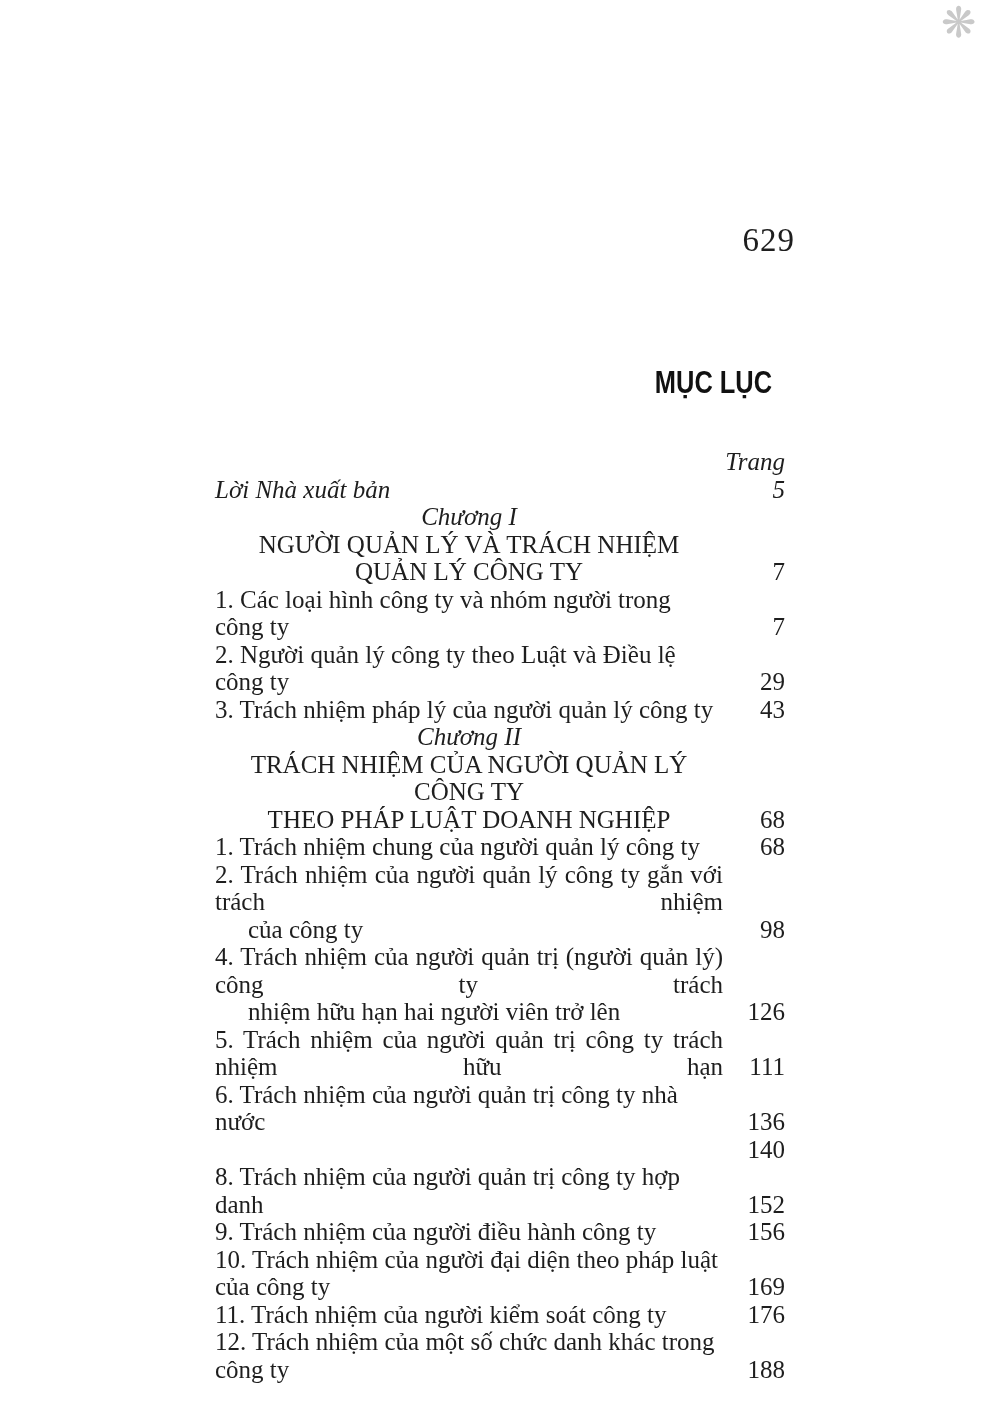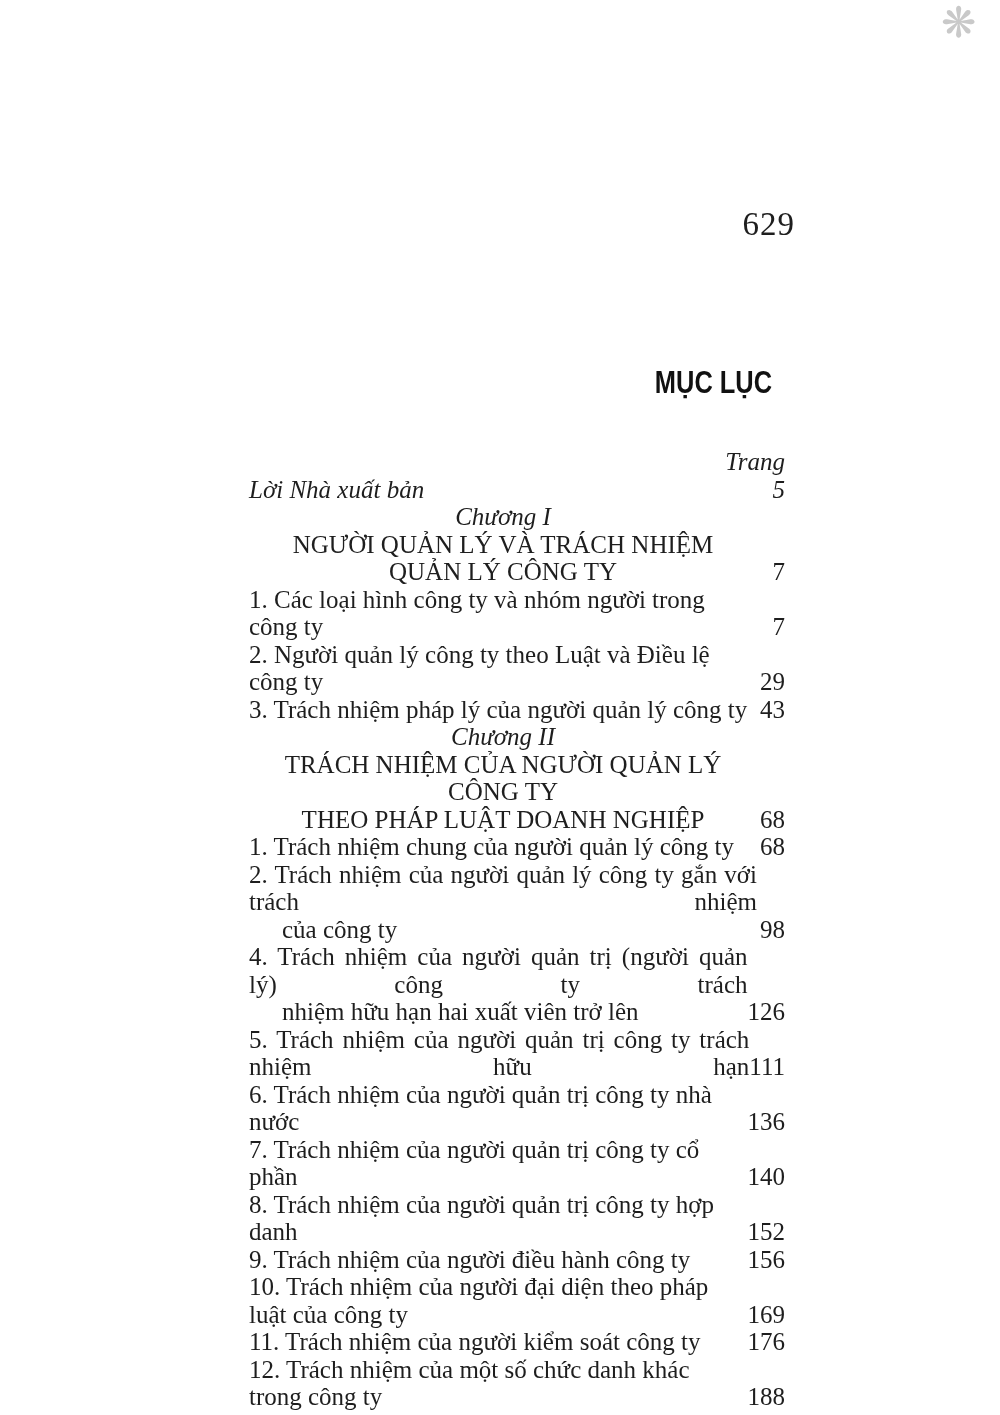--- a/index.html
+++ b/index.html
@@ -20,21 +20,21 @@
     left: 941px;
     top: 0px;
     font-family: "DejaVu Sans", sans-serif;
     font-size: 42px;
     line-height: 46px;
     color: #c9c9c9;
     user-select: none;
   }
   .pagenum {
     position: absolute;
-    top: 206px;
+    top: 222px;
     right: 205px;
     font-size: 33px;
     line-height: 36px;
     letter-spacing: 1px;
   }
   .title-wrap {
     position: absolute;
     left: 215px;
     top: 366px;
     width: 570px;
@@ -61,21 +61,20 @@
   }
   .trang-header {
     text-align: right;
     font-style: italic;
   }
   .toc-row {
     display: flex;
   }
   .toc-text {
     width: 508px;
-    margin-left: 34px;
   }
   .toc-page {
     flex: 1;
     text-align: right;
     align-self: flex-end;
     white-space: nowrap;
   }
   .line.cont {
     padding-left: 33px;
   }
@@ -177,40 +176,37 @@
       <div class="toc-row style-item">
         <div class="toc-text">
           <div class="line stretch">2. Trách nhiệm của người quản lý công ty gắn với trách nhiệm</div>
           <div class="line cont">của công ty</div>
         </div>
         <div class="toc-page">98</div>
       </div>
       <div class="toc-row style-item">
         <div class="toc-text">
           <div class="line stretch">4. Trách nhiệm của người quản trị (người quản lý) công ty trách</div>
-          <div class="line cont">nhiệm hữu hạn hai xuất viên trở lên</div>
+          <div class="line cont">nhiệm hữu hạn hai người viên trở lên</div>
         </div>
         <div class="toc-page">126</div>
       </div>
       <div class="toc-row style-item">
         <div class="toc-text">
           <div class="line stretch">5. Trách nhiệm của người quản trị công ty trách nhiệm hữu hạn</div>
         </div>
         <div class="toc-page">111</div>
       </div>
       <div class="toc-row style-item">
         <div class="toc-text">
           <div class="line">6. Trách nhiệm của người quản trị công ty nhà nước</div>
         </div>
         <div class="toc-page">136</div>
       </div>
       <div class="toc-row style-item">
-        <div class="toc-text">
-          <div class="line">7. Trách nhiệm của người quản trị công ty cổ phần</div>
-        </div>
         <div class="toc-page">140</div>
       </div>
       <div class="toc-row style-item">
         <div class="toc-text">
           <div class="line">8. Trách nhiệm của người quản trị công ty hợp danh</div>
         </div>
         <div class="toc-page">152</div>
       </div>
       <div class="toc-row style-item">
         <div class="toc-text">

